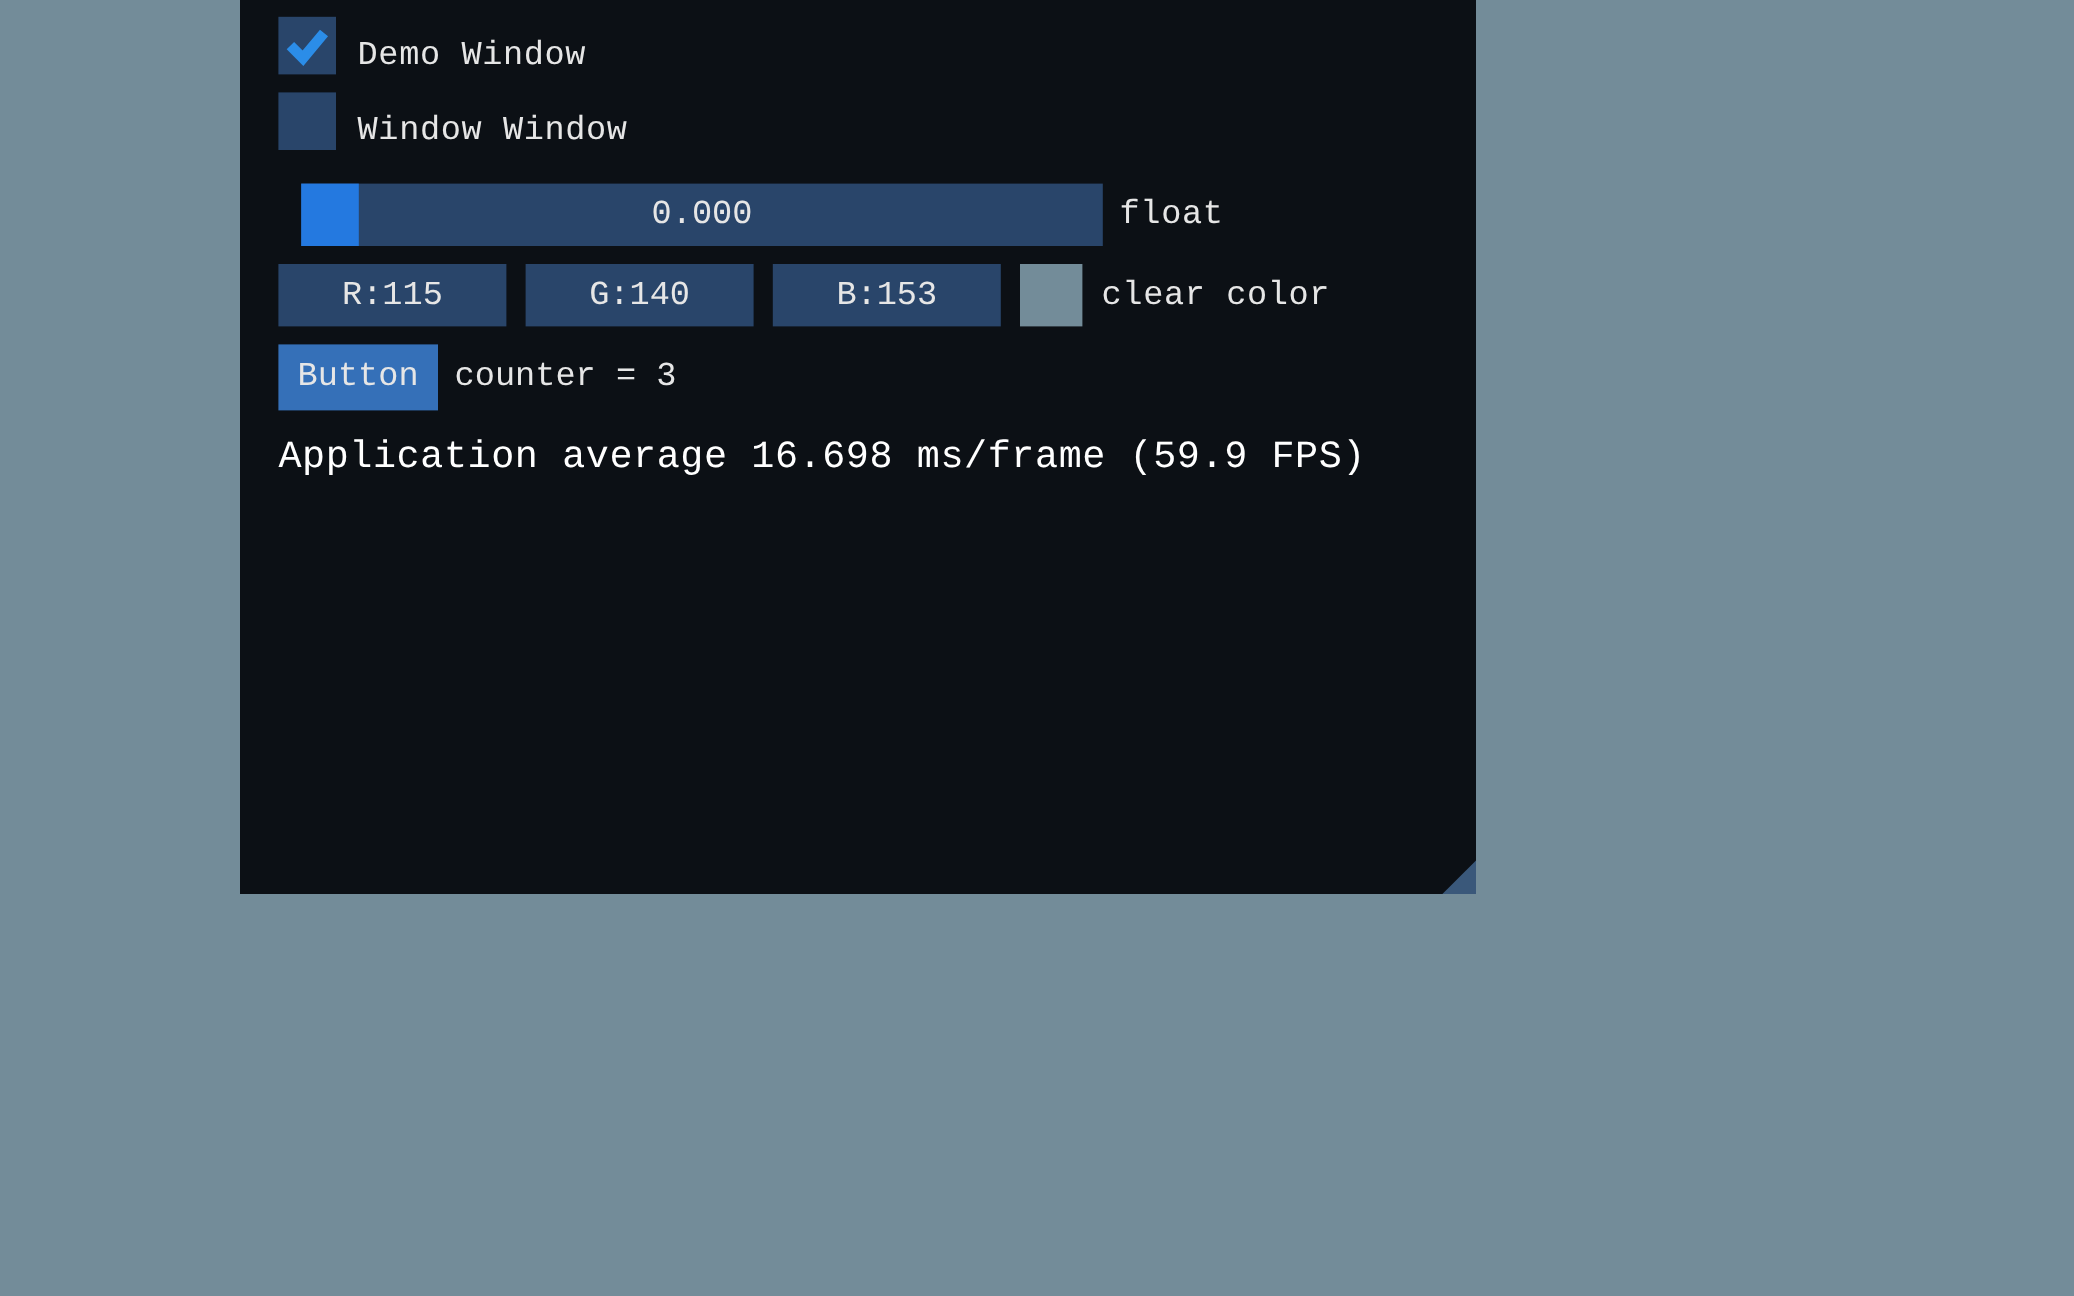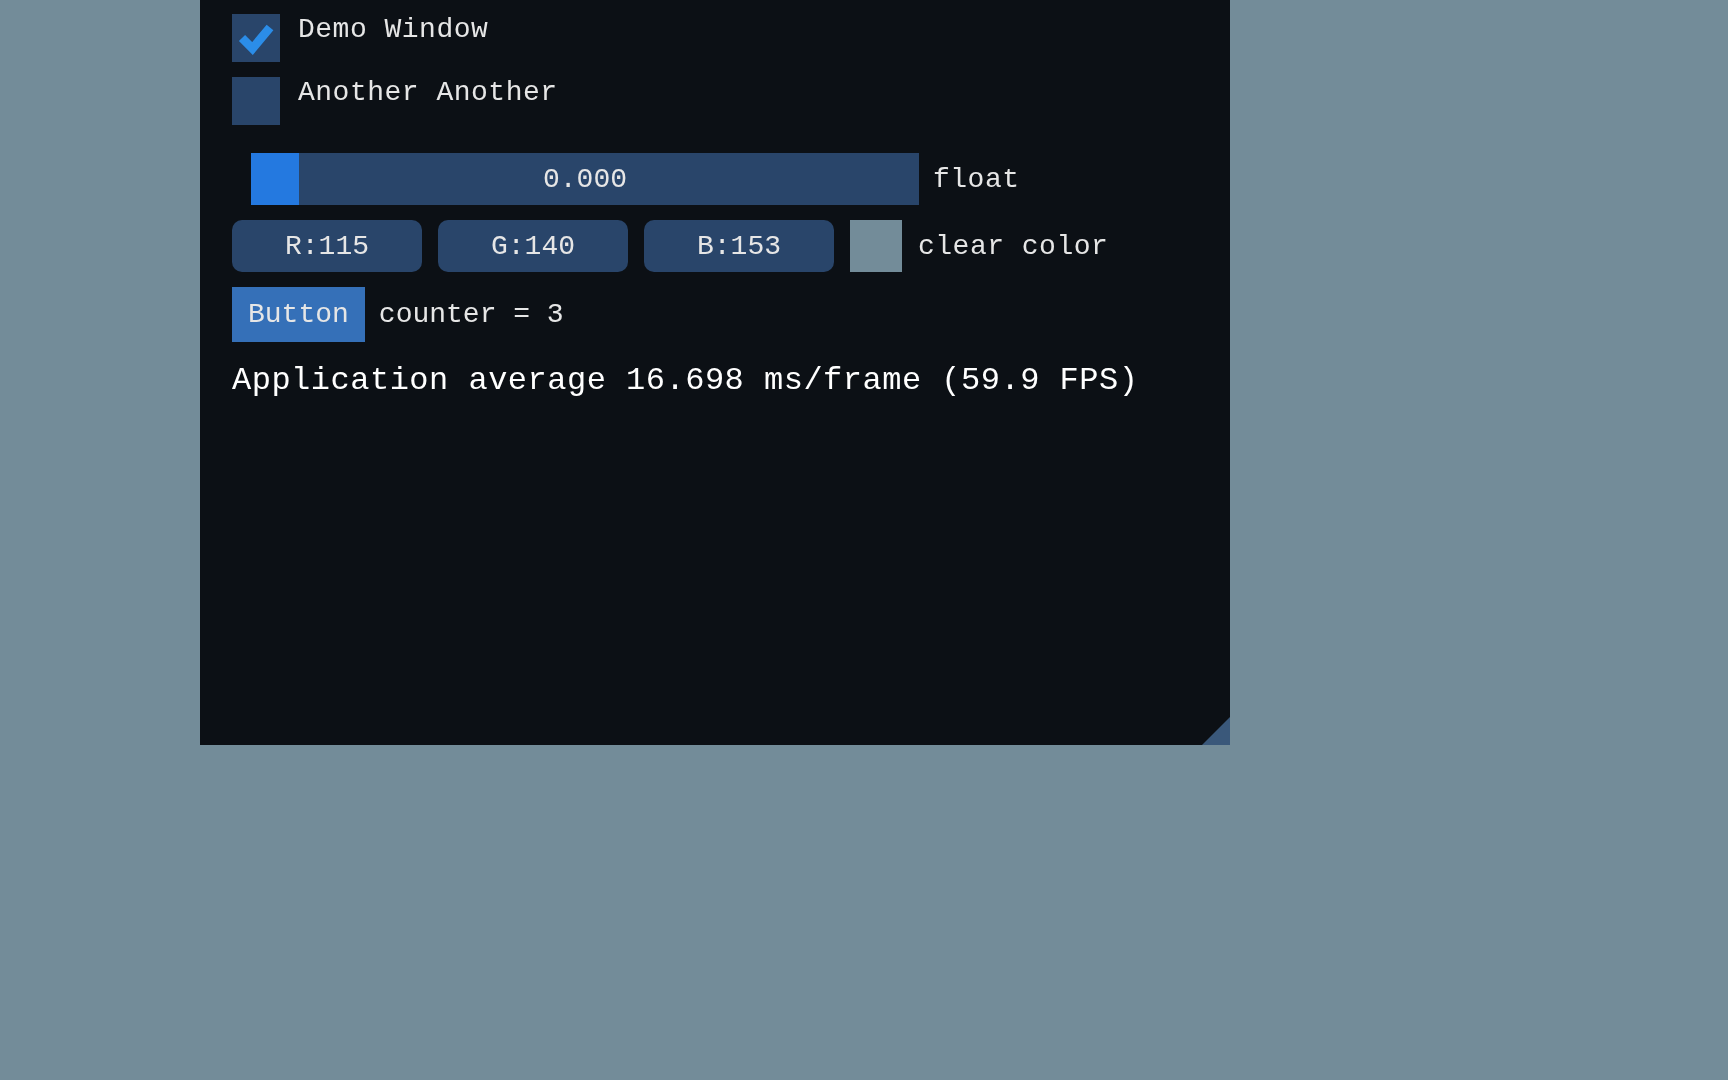--- a/index.html
+++ b/index.html
@@ -20,21 +20,21 @@
       background: #0c1015;
       padding: 14px 32px 0 32px;
     }
     .row {
       display: flex;
       align-items: center;
       margin-bottom: 15px;
     }
     .checkbox-container {
       display: flex;
-      align-items: flex-start;
+      align-items: flex-end;
       gap: 18px;
     }
     .checkbox {
       width: 48px;
       height: 48px;
       background: #29456a;
       display: flex;
       align-items: center;
       justify-content: center;
       cursor: pointer;
@@ -90,21 +90,20 @@
     .color-component {
       width: 190px;
       height: 52px;
       background: #29456a;
       display: flex;
       align-items: center;
       justify-content: center;
       color: #e6e6e6;
       font-size: 28px;
       cursor: pointer;
-      border-radius: 10px;
     }
     .color-swatch {
       width: 52px;
       height: 52px;
       cursor: pointer;
     }
     .button-row {
       display: flex;
       align-items: center;
       gap: 14px;
@@ -152,21 +151,21 @@
           <path d="M4 12 L10 18 L20 6" stroke="#2b8de8" stroke-width="5" fill="none" stroke-linecap="butt" stroke-linejoin="miter"></path>
         </svg>
       </div>
       <span class="label-text">Demo Window</span>
     </div>
   </div>
 
   <div class="row">
     <div class="checkbox-container">
       <div class="checkbox"></div>
-      <span class="label-text">Another Another</span>
+      <span class="label-text">Window Window</span>
     </div>
   </div>
 
   <div class="slider-row">
     <div class="slider-track">
       <div class="slider-grab"></div>
       <span class="slider-value">0.000</span>
     </div>
     <span class="label-text">float</span>
   </div>

